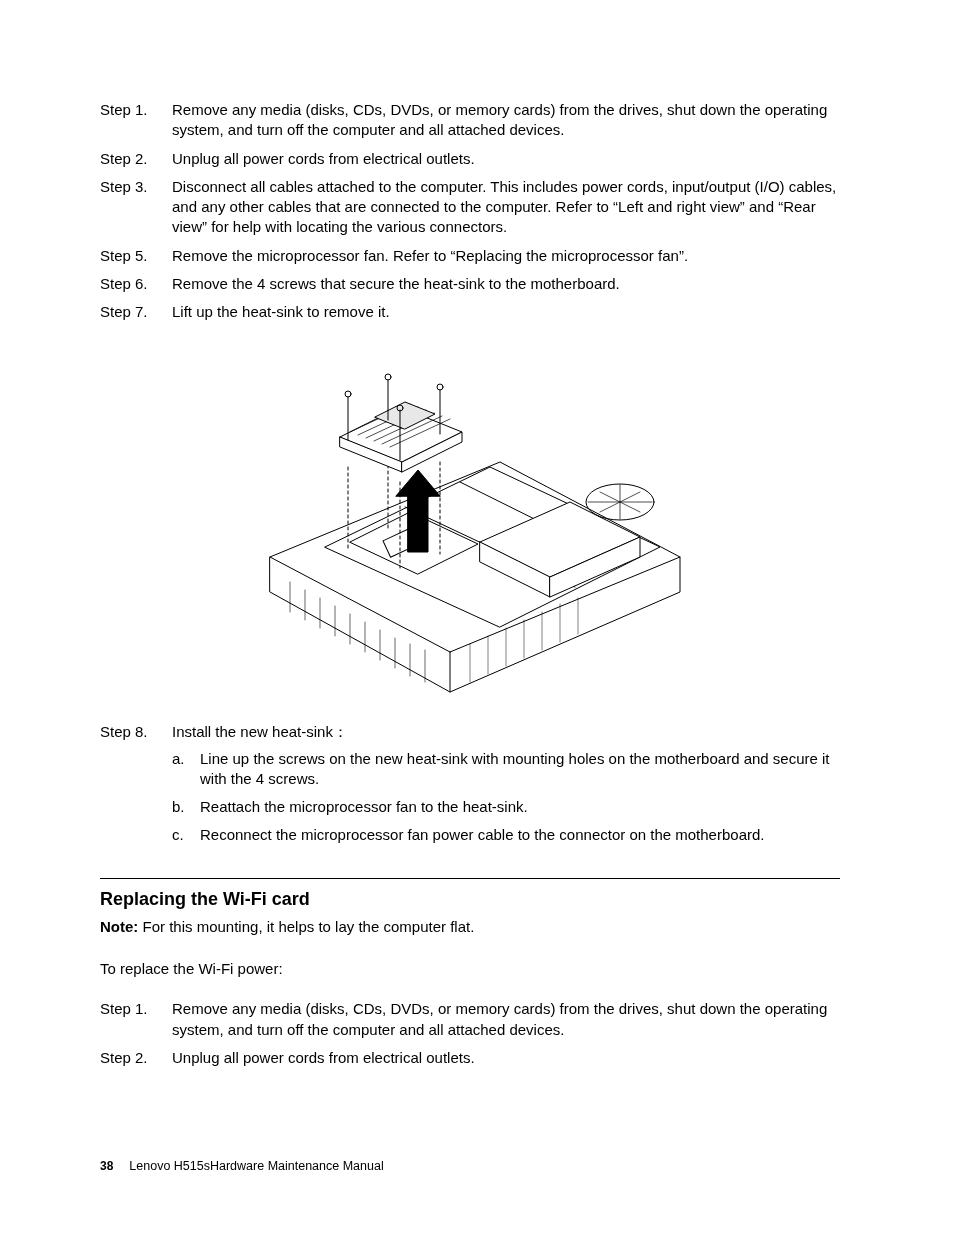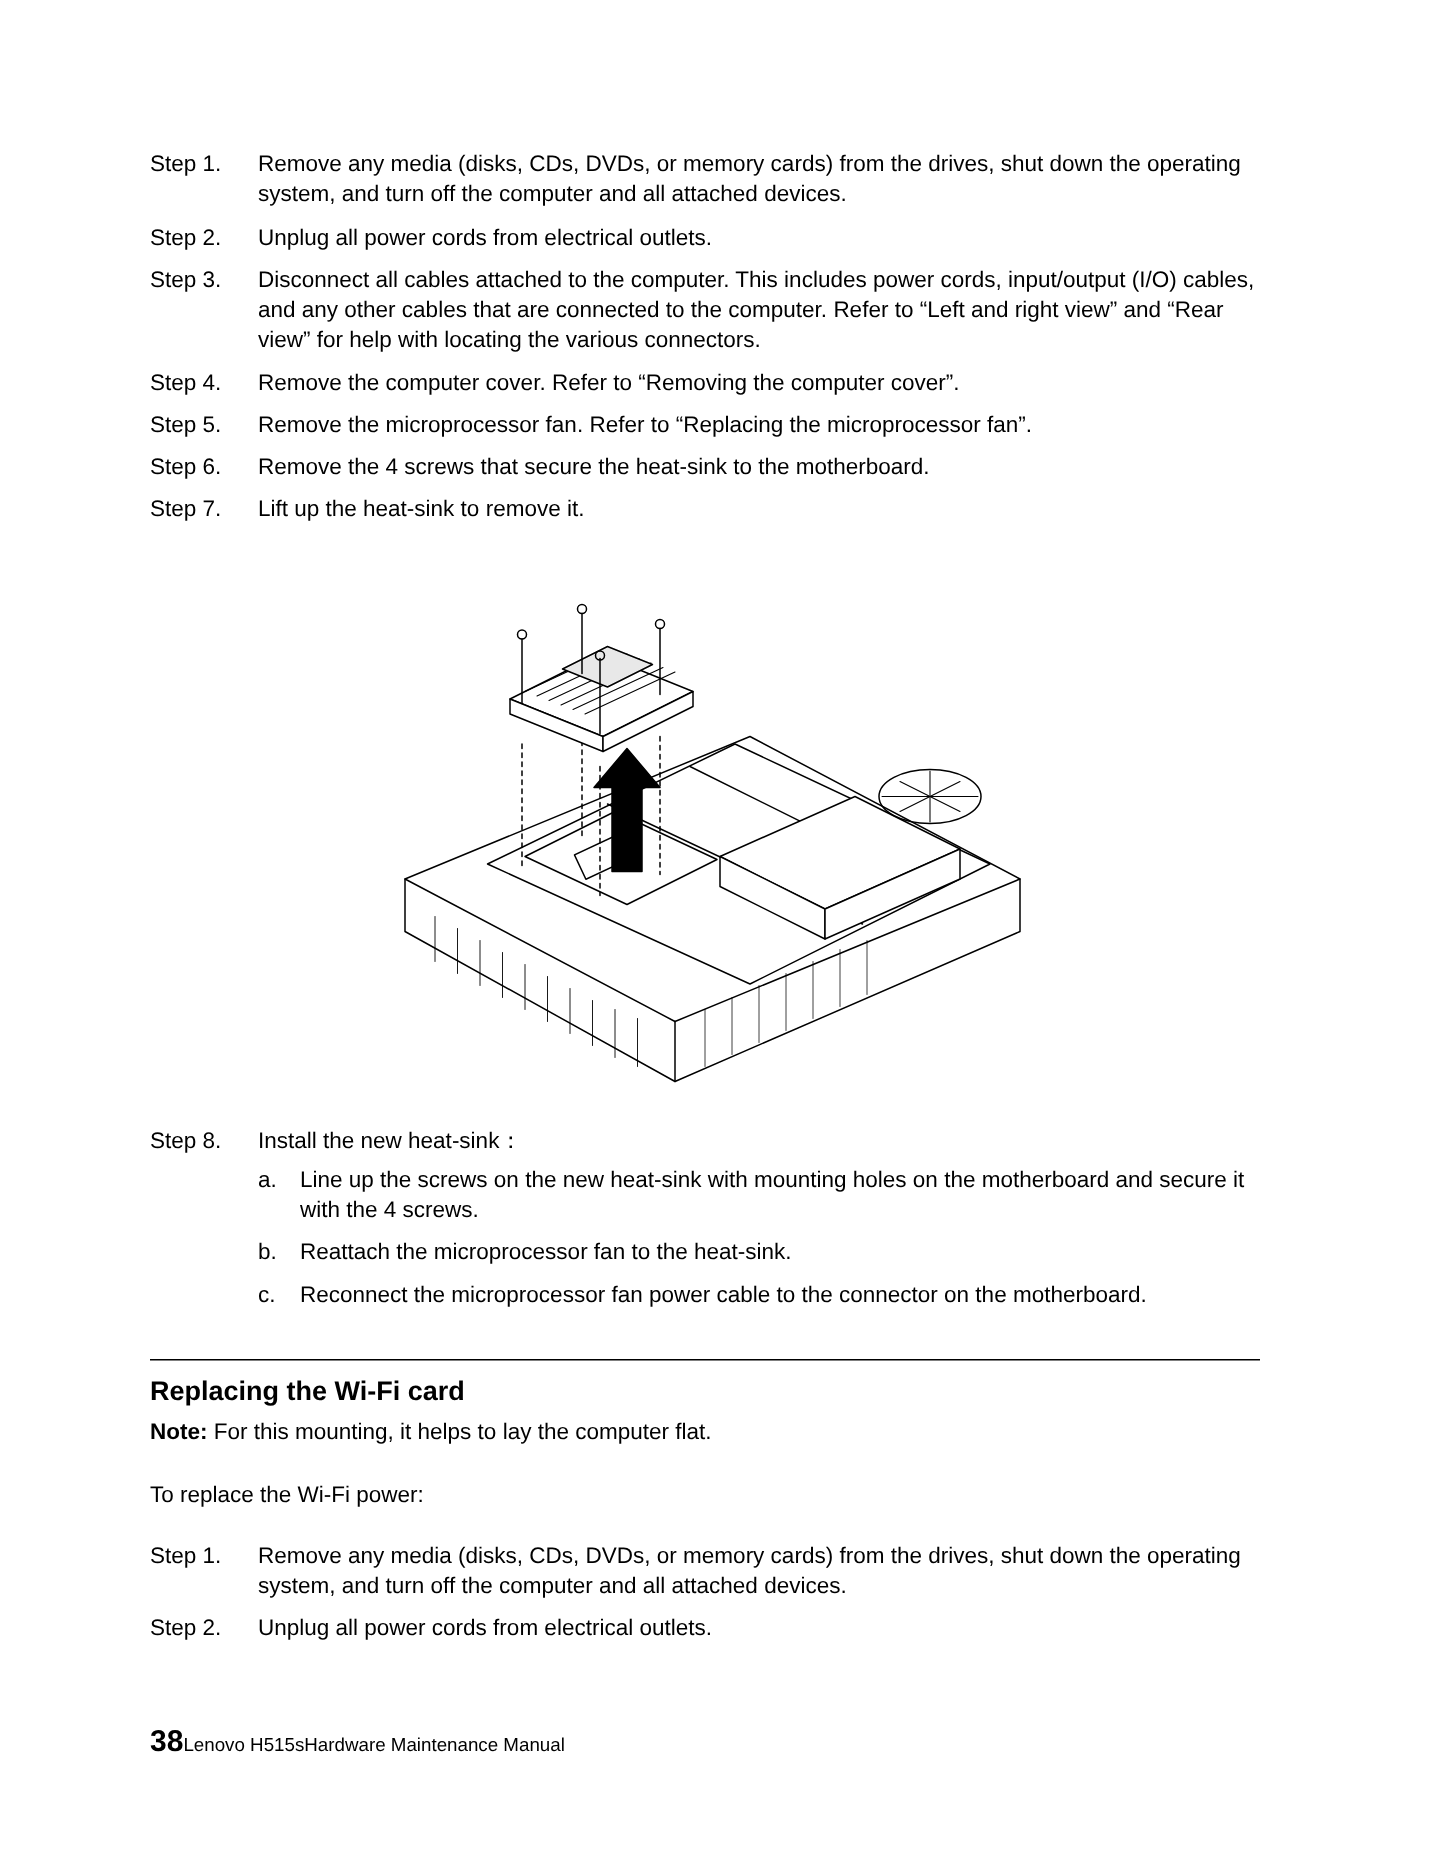--- a/index.html
+++ b/index.html
@@ -72,45 +72,41 @@
     margin: 0 0 20px 0;
   }
   .footer {
     position: absolute;
     left: 100px;
     bottom: 60px;
     font-size: 12.5px;
   }
   .footer-page {
     font-weight: bold;
-    font-size: 20px;
-    margin-right: 0;
+    font-size: 12px;
+    margin-right: 16px;
   }
 </style>
 </head>
 <body>
 
 <div class="page">
 
   <div class="steps">
     <div class="step">
       <div class="step-label">Step 1.</div>
       <div class="step-text">Remove any media (disks, CDs, DVDs, or memory cards) from the drives, shut down the operating system, and turn off the computer and all attached devices.</div>
     </div>
     <div class="step">
       <div class="step-label">Step 2.</div>
       <div class="step-text">Unplug all power cords from electrical outlets.</div>
     </div>
     <div class="step">
       <div class="step-label">Step 3.</div>
       <div class="step-text">Disconnect all cables attached to the computer. This includes power cords, input/output (I/O) cables, and any other cables that are connected to the computer. Refer to “Left and right view” and “Rear view” for help with locating the various connectors.</div>
-    </div>
-    <div class="step">
-      <div class="step-label">Step 4.</div>
-      <div class="step-text">Remove the computer cover. Refer to “Removing the computer cover”.</div>
     </div>
     <div class="step">
       <div class="step-label">Step 5.</div>
       <div class="step-text">Remove the microprocessor fan. Refer to “Replacing the microprocessor fan”.</div>
     </div>
     <div class="step">
       <div class="step-label">Step 6.</div>
       <div class="step-text">Remove the 4 screws that secure the heat-sink to the motherboard.</div>
     </div>
     <div class="step">

